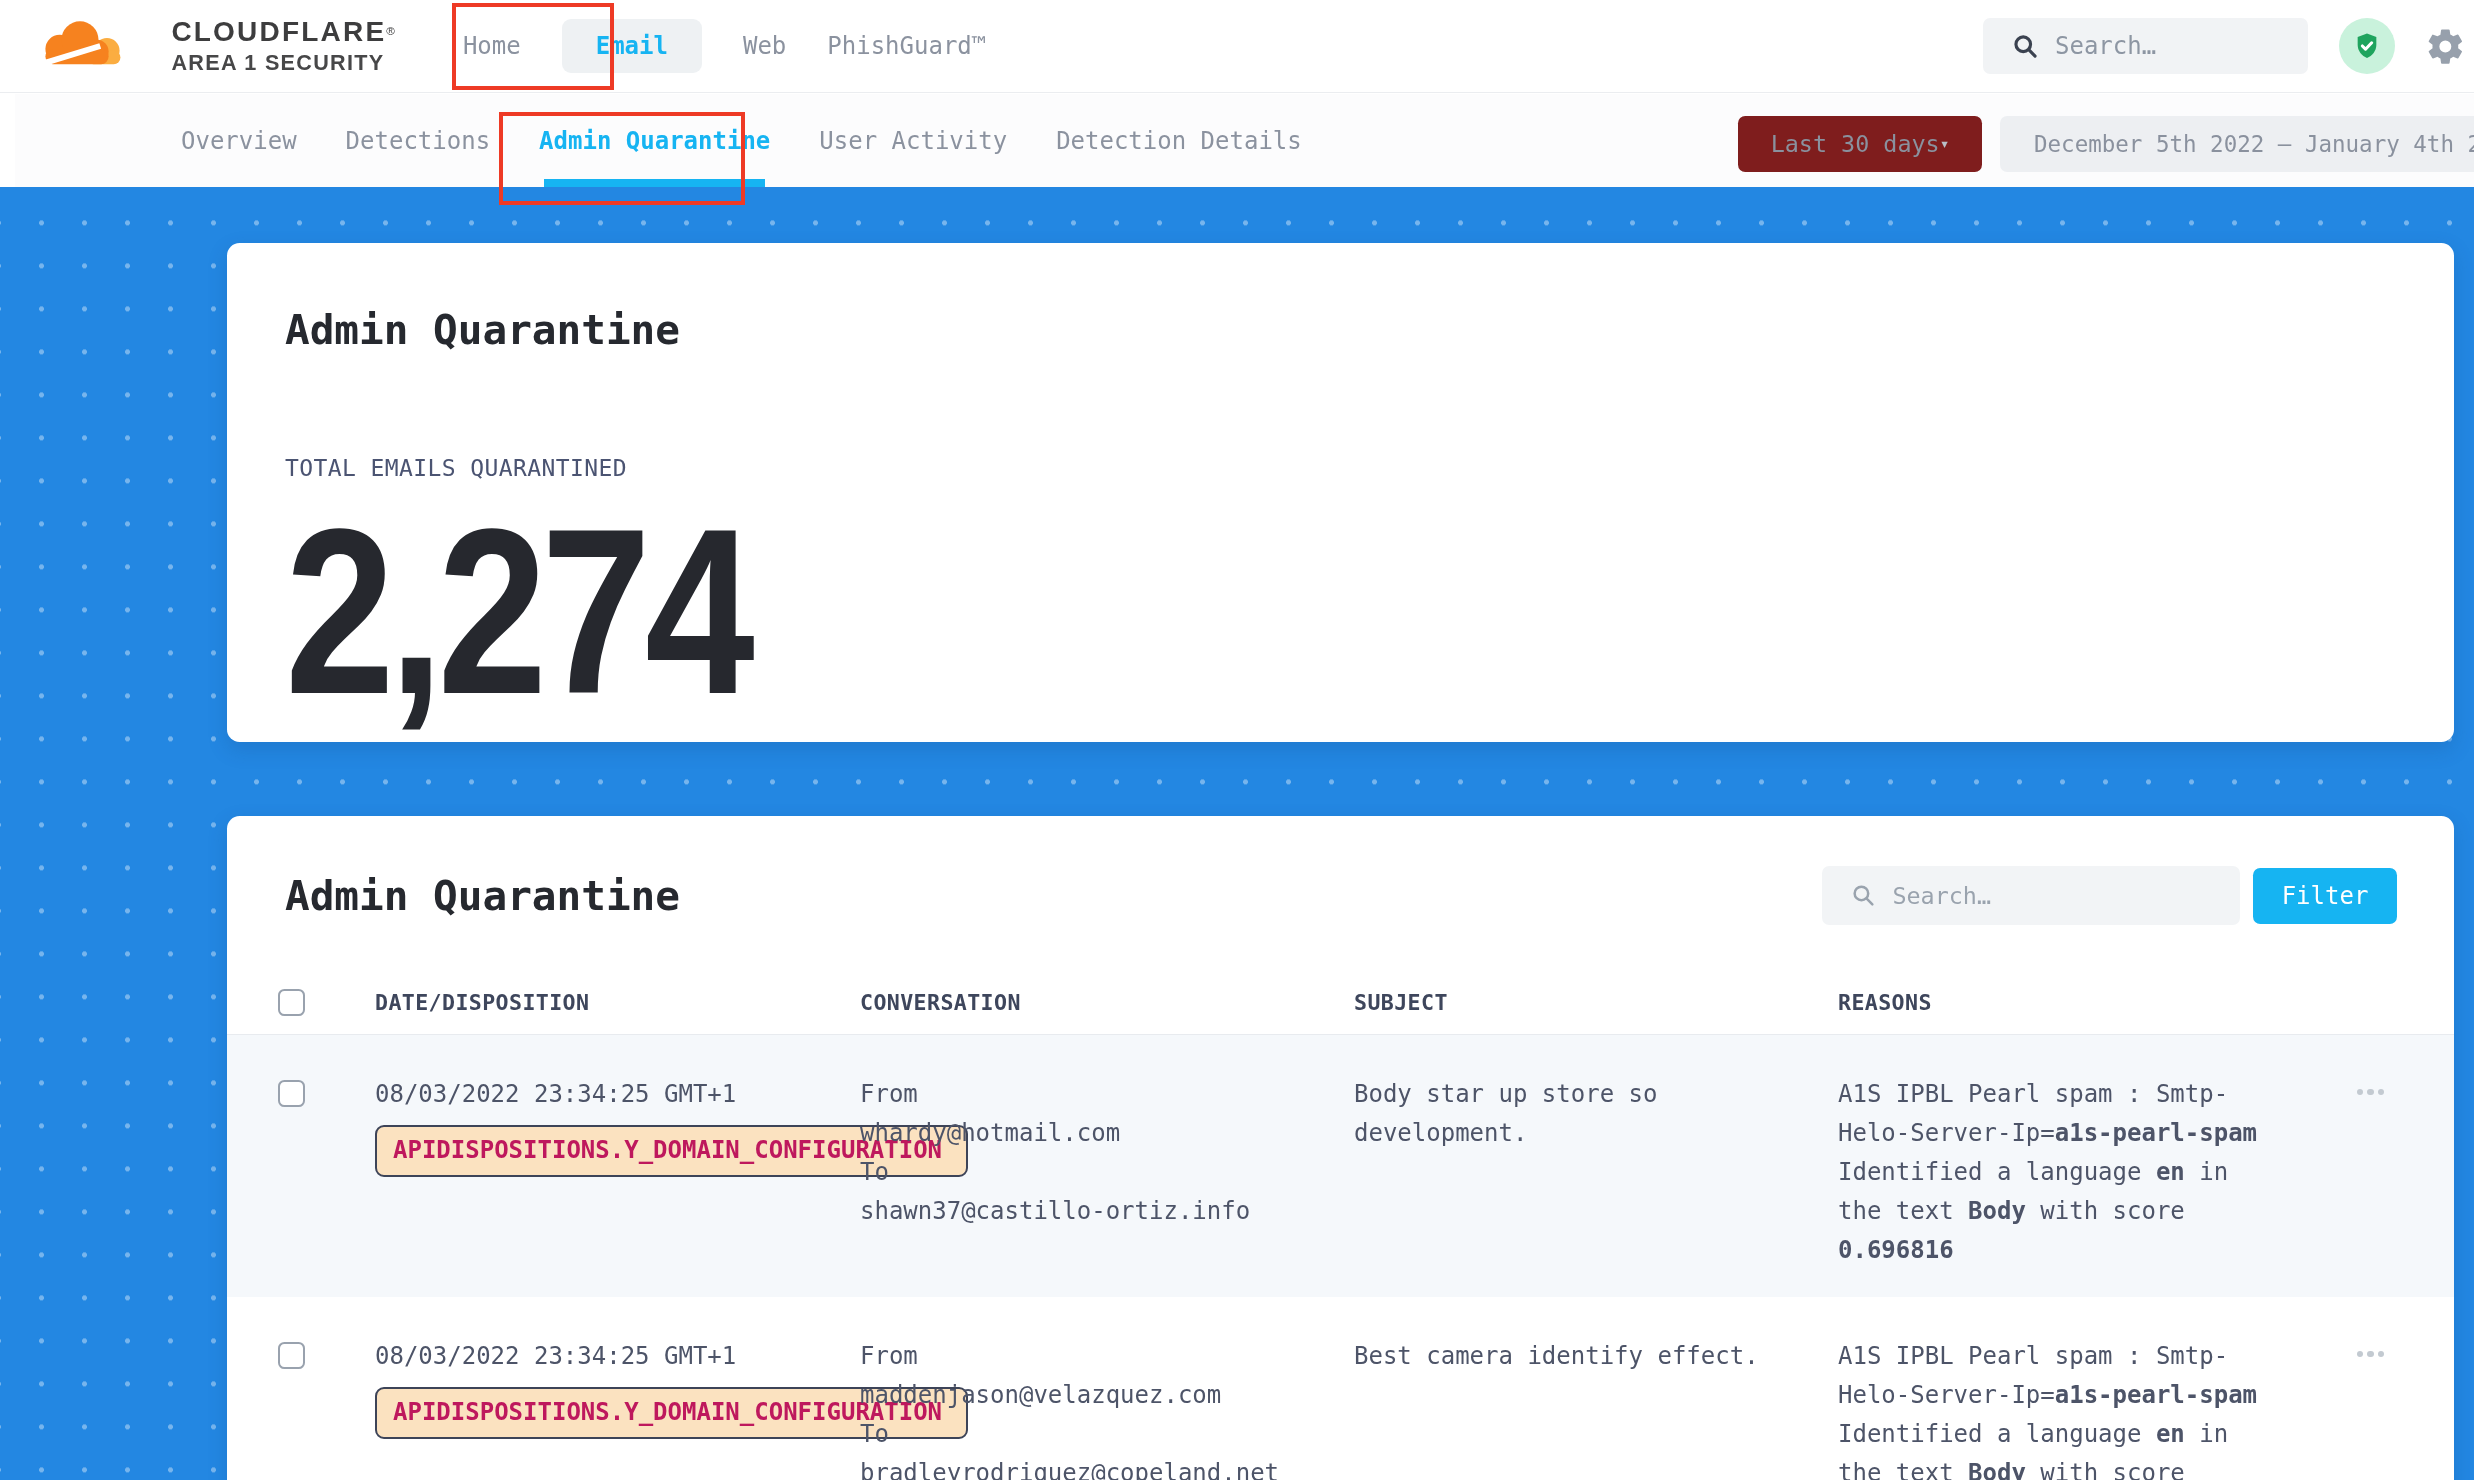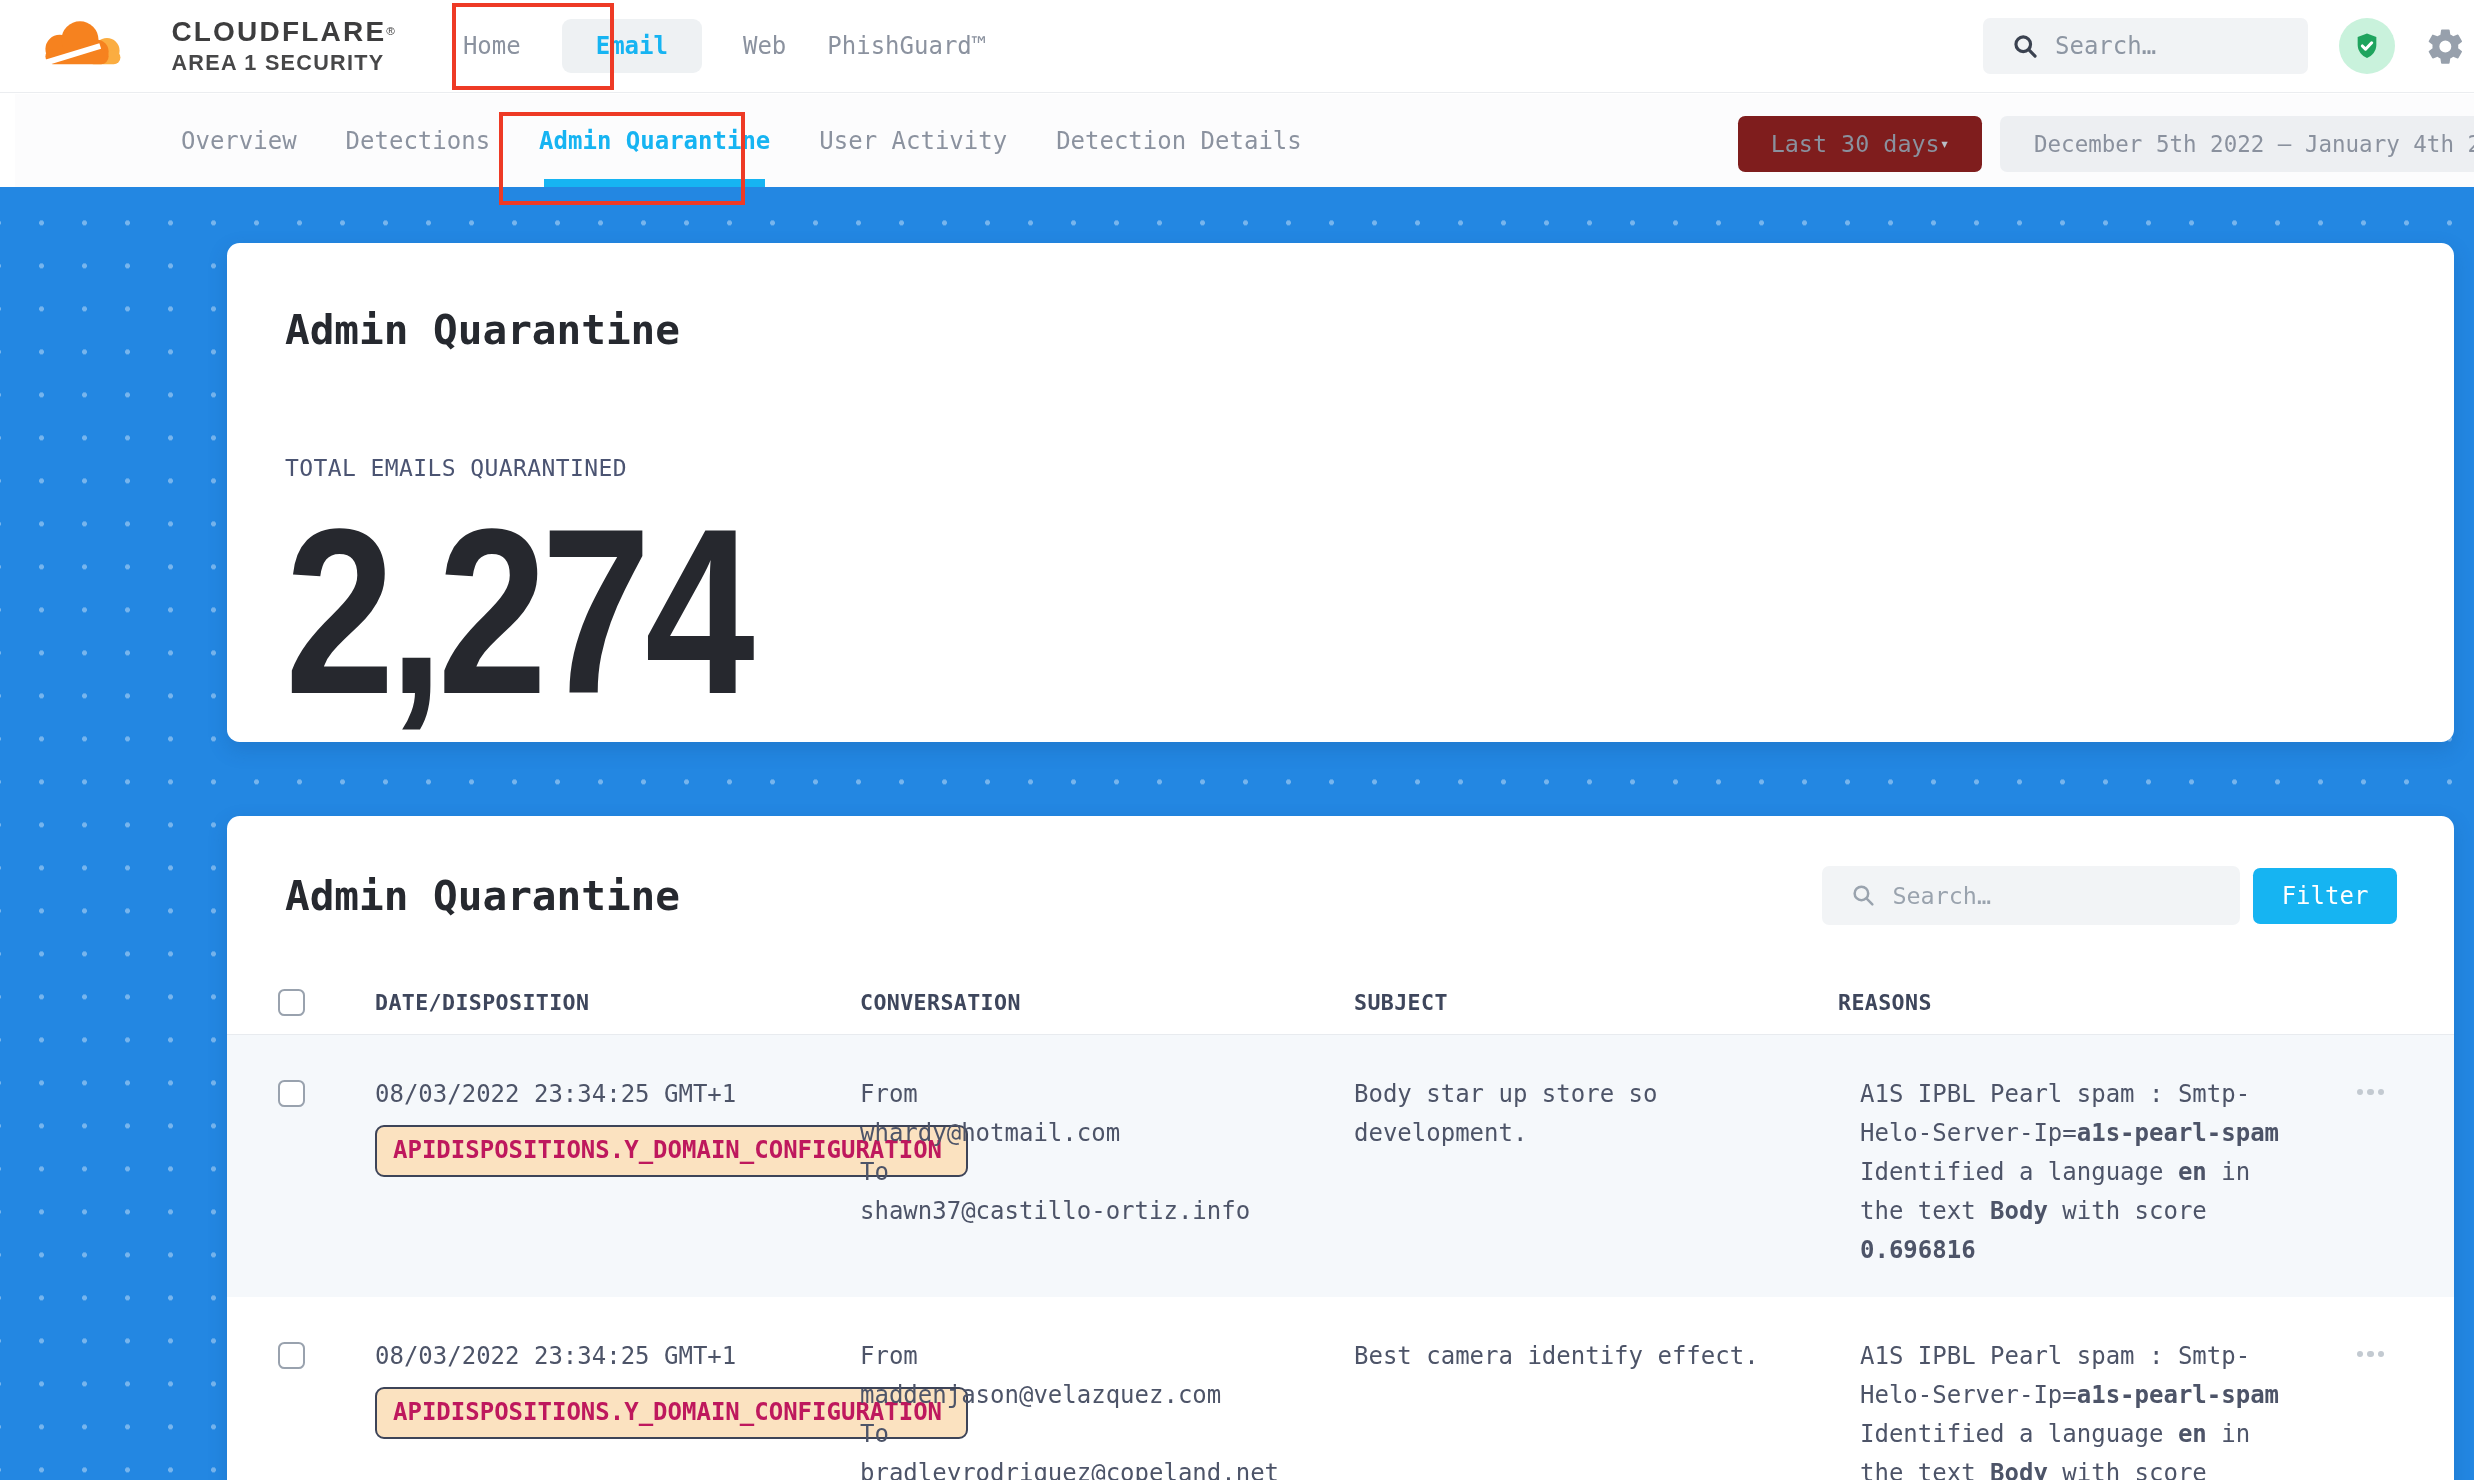--- a/index.html
+++ b/index.html
@@ -83,21 +83,21 @@
   .body-row { min-height:252px; padding-top:40px; padding-bottom:27px; }
   .body-row:nth-child(odd) { background:#f5f8fb; }
   .cell { font-size:24px; color:#4d5468; line-height:39px; }
   .date-cell { position:relative; }
   .disposition-badge { position:relative; z-index:1; margin-top:10.8px; width:593px; height:52px;
               background:#fbe2c0; border:2.7px solid #3d4458; border-radius:9px; color:#be185d;
               font-weight:bold; font-size:24px; line-height:47px; padding:0 16px;
               white-space:nowrap; overflow:hidden; }
   .conv-cell { position:relative; z-index:2; }
   .subj-cell { padding-right:3.6px; }
-  .reasons-cell { width:440px;margin-left:22px; }
+  .reasons-cell { width:440px; }
   .reasons-cell .bold { font-weight:bold; }
   .menu-cell { display:flex; justify-content:center; }
   .dots { display:flex; gap:4.5px; margin-top:12.6px; cursor:pointer; height:9px; align-items:center; }
   .dot { width:6.3px; height:6.3px; border-radius:50%; background:#c3cad1; }
 
   
   .anno { position:absolute; border:4.5px solid #ee3a25; z-index:50; pointer-events:none; }
   .anno-email { left:452px; top:2.7px; width:162px; height:87px; }
   .anno-aq { left:499px; top:112px; width:246px; height:93px; }
 </style>

